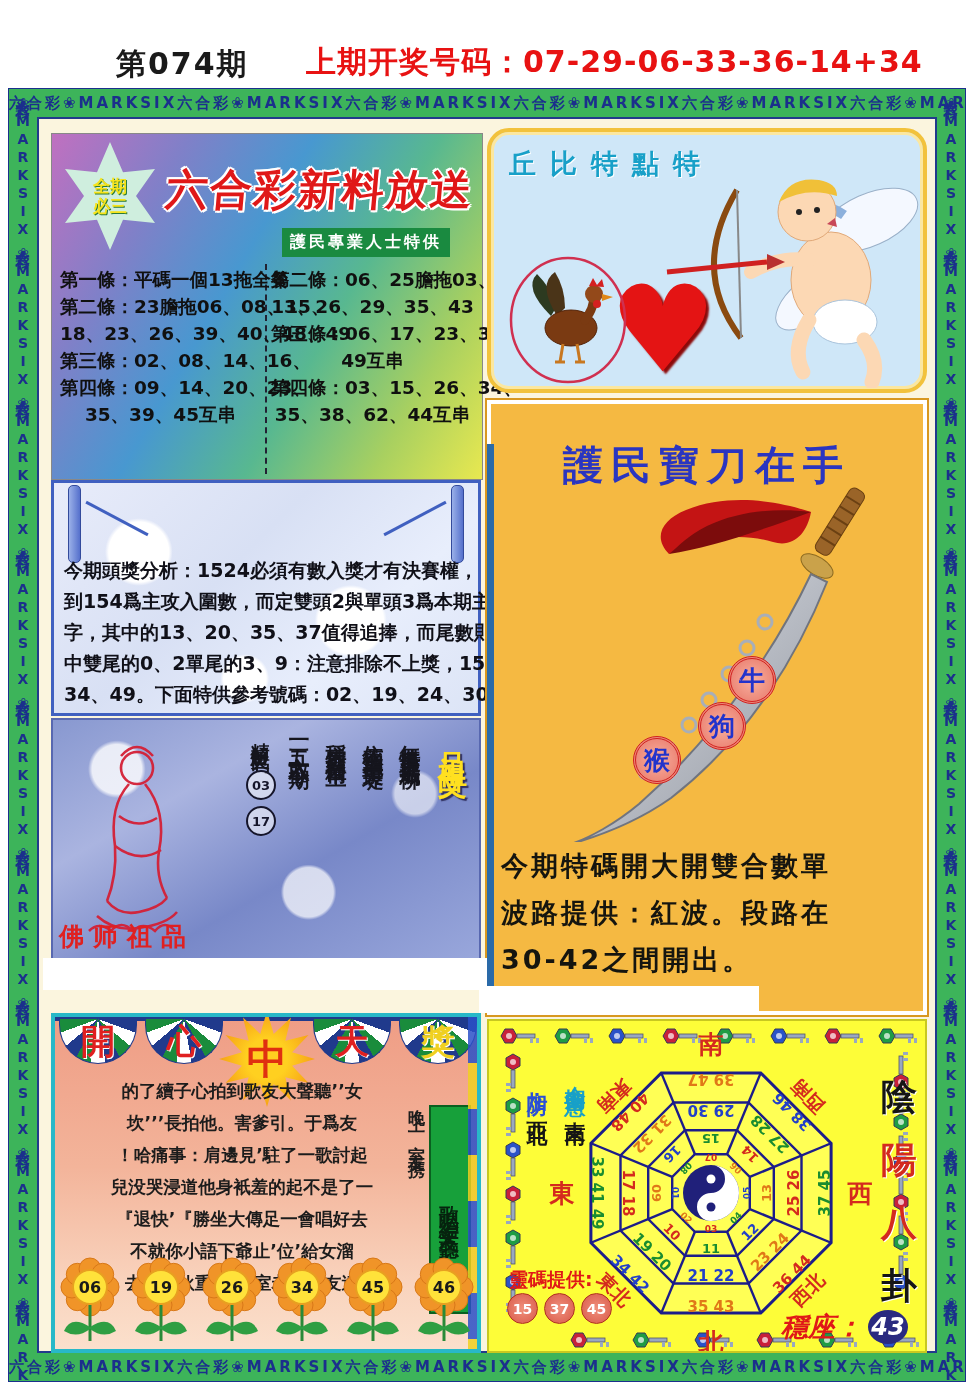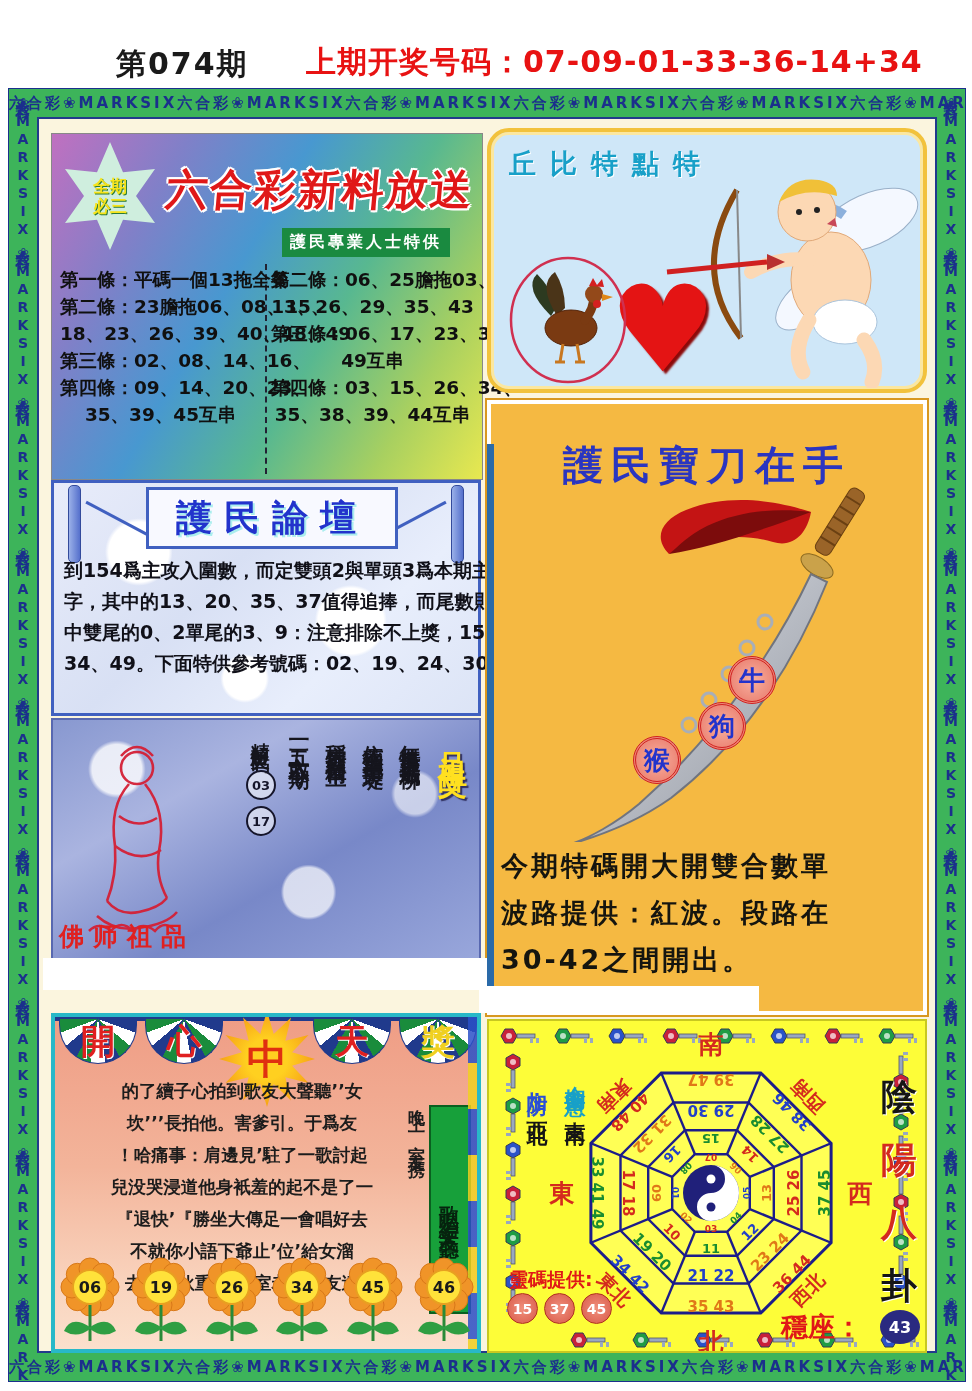--- a/index.html
+++ b/index.html
@@ -118,38 +118,38 @@
   
   .baguabox{left:448px;top:900px;width:440px;height:334px;background:#fdfd38;border:2px solid #c8c820;
         box-sizing:border-box;overflow:hidden;}
   #bagua-board{position:absolute;left:62px;top:12px;width:320px;height:320px;}
   .bnum{position:absolute;font-weight:bold;white-space:nowrap;font-family:"DejaVu Sans",sans-serif;}
   .bg-left-col{position:absolute;font-weight:bold;font-size:21px;letter-spacing:3px;}
   .lingma-label{position:absolute;left:20px;top:246px;font-size:19px;font-weight:bold;color:#e01818;}
   .lingma-nums{position:absolute;left:18px;top:272px;display:flex;gap:6px;}
   .lnum{width:29px;height:29px;border-radius:50%;background:radial-gradient(#f0907c,#d85848);border:1px solid #b03020;
         color:#fff;font-size:14px;font-weight:bold;display:flex;align-items:center;justify-content:center;}
-  .stable{position:absolute;left:292px;top:288px;font-size:27px;font-weight:bold;color:#e01818;display:flex;align-items:center;}
+  .stable{position:absolute;left:292px;top:288px;font-size:27px;font-weight:bold;color:#e01818;display:flex;align-items:center;font-style:italic;}
   .stable .oval{display:inline-flex;width:40px;height:34px;border-radius:50%;background:#2a2a80;color:#fff;
-        font-size:16px;align-items:center;justify-content:center;margin-left:18px;}
+        font-size:24px;align-items:center;justify-content:center;margin-left:6px;}
   #bagua-title{position:absolute;right:8px;top:52px;display:flex;flex-direction:column;gap:14px;}
   #bagua-title span{font-size:36px;font-weight:bold;text-shadow:1px 1px 0 #fff;}
   .keys{position:absolute;display:flex;align-items:center;}
   .keys.v{flex-direction:column;}
   .keys svg{display:block;}
 
   .whitestrip{background:#ffffff;z-index:40;}
 </style>
 </head>
 <body>
 
 <div class="page">
 
   <div class="abs issue">第074期</div>
-  <div class="abs draw">上期开奖号码：07-09-01-33-36-14+34</div>
+  <div class="abs draw">上期开奖号码：07-29-06-33-36-14+34</div>
 
   <div class="abs frame">
     <div class="band h" style="top:0;">六合彩❀MARKSIX六合彩❀MARKSIX六合彩❀MARKSIX六合彩❀MARKSIX六合彩❀MARKSIX六合彩❀MARKSIX六合彩❀MARKSIX六合彩❀MARKSIX</div>
     <div class="band h" style="bottom:0;">六合彩❀MARKSIX六合彩❀MARKSIX六合彩❀MARKSIX六合彩❀MARKSIX六合彩❀MARKSIX六合彩❀MARKSIX六合彩❀MARKSIX六合彩❀MARKSIX</div>
     <div class="band v" style="left:0;">六合彩❀MARKSIX六合彩❀MARKSIX六合彩❀MARKSIX六合彩❀MARKSIX六合彩❀MARKSIX六合彩❀MARKSIX六合彩❀MARKSIX六合彩❀MARKSIX六合彩❀MARKSIX六合彩❀MARKSIX</div>
     <div class="band v" style="right:0;">六合彩❀MARKSIX六合彩❀MARKSIX六合彩❀MARKSIX六合彩❀MARKSIX六合彩❀MARKSIX六合彩❀MARKSIX六合彩❀MARKSIX六合彩❀MARKSIX六合彩❀MARKSIX六合彩❀MARKSIX</div>
 
     <div class="content">
 
       <div class="abs news">
@@ -166,34 +166,32 @@
               <div class="news-line">第三條：02、08、14、16、</div>
               <div class="news-line">第四條：09、14、20、23、</div>
               <div class="news-line cont">35、39、45互串</div>
             </div>
           <div class="ncol">
               <div class="news-line">第二條：06、25膽拖03、05、</div>
               <div class="news-line cont">13、26、29、35、43</div>
               <div class="news-line">第三條：06、17、23、38、</div>
               <div class="news-line cont">49互串</div>
               <div class="news-line">第四條：03、15、26、34、</div>
-              <div class="news-line cont">35、38、39、44互串</div>
+              <div class="news-line cont">35、38、62、44互串</div>
             </div>
         </div>
       </div>
 
       <div class="abs forum">
         <div class="abs pole" style="left:14px;top:2px;"></div>
         <div class="abs pole" style="right:14px;top:2px;"></div>
         <div class="abs" style="left:28px;top:34px;width:70px;height:3px;background:#4060c0;transform:rotate(28deg);"></div>
         <div class="abs" style="right:28px;top:34px;width:70px;height:3px;background:#4060c0;transform:rotate(-28deg);"></div>
-        <div class="abs forum-title-box">
-          <span class="forum-title">護民論壇</span>
-        </div>
         <div class="abs forum-body">
+            <div class="forum-line">今期頭獎分析：1524必須有數入獎才有決賽權，</div>
             <div class="forum-line">到154爲主攻入圍數，而定雙頭2與單頭3爲本期主攻數</div>
             <div class="forum-line">字，其中的13、20、35、37值得追捧，而尾數則重點聘</div>
             <div class="forum-line">中雙尾的0、2單尾的3、9：注意排除不上獎，15、20、</div>
             <div class="forum-line">34、49。下面特供參考號碼：02、19、24、30、37、46</div>
           </div>
       </div>
 
       <div class="abs oracle">
         <svg class="abs" style="left:6px;top:6px;" width="150" height="225" viewBox="0 0 150 225">
           <g stroke="#d42036" stroke-width="2.6" fill="none" opacity="0.95">

